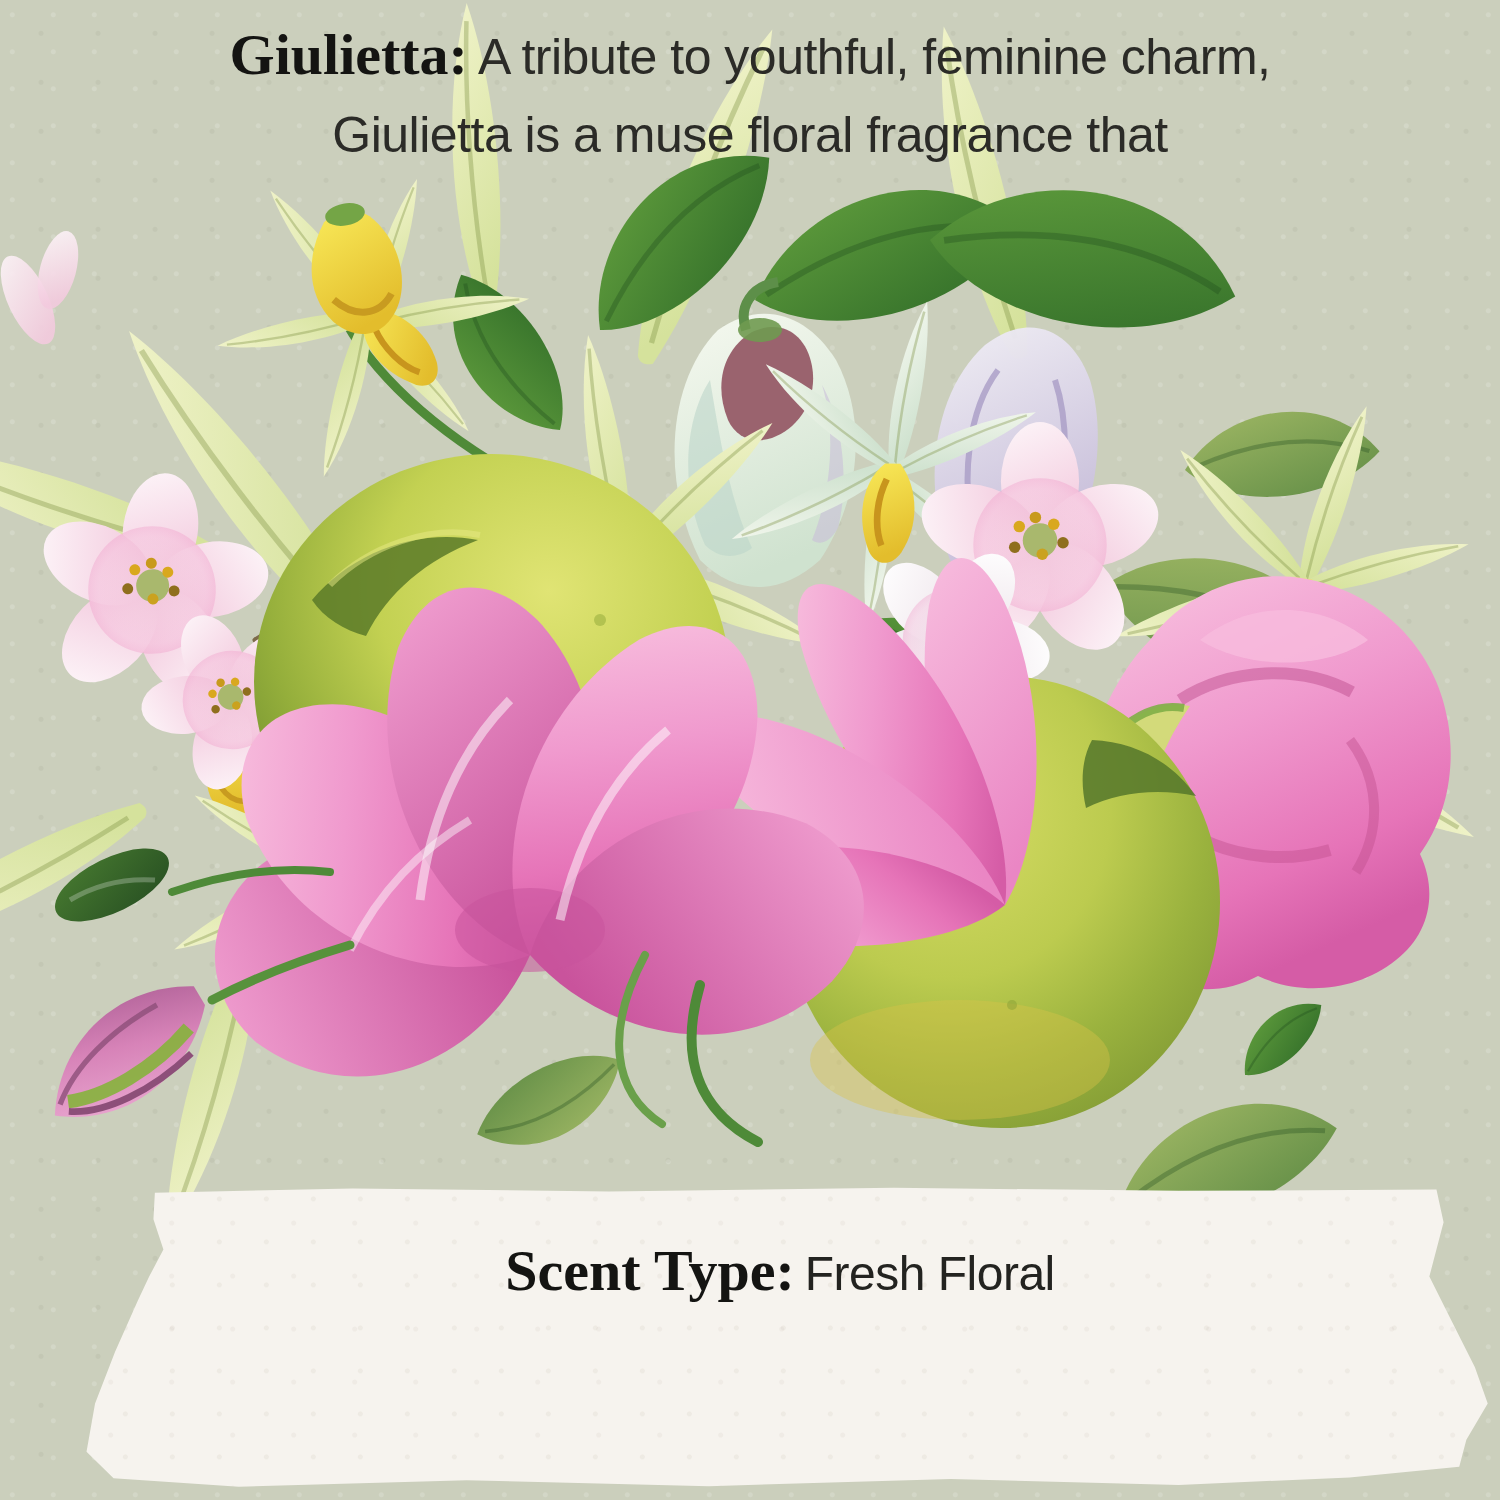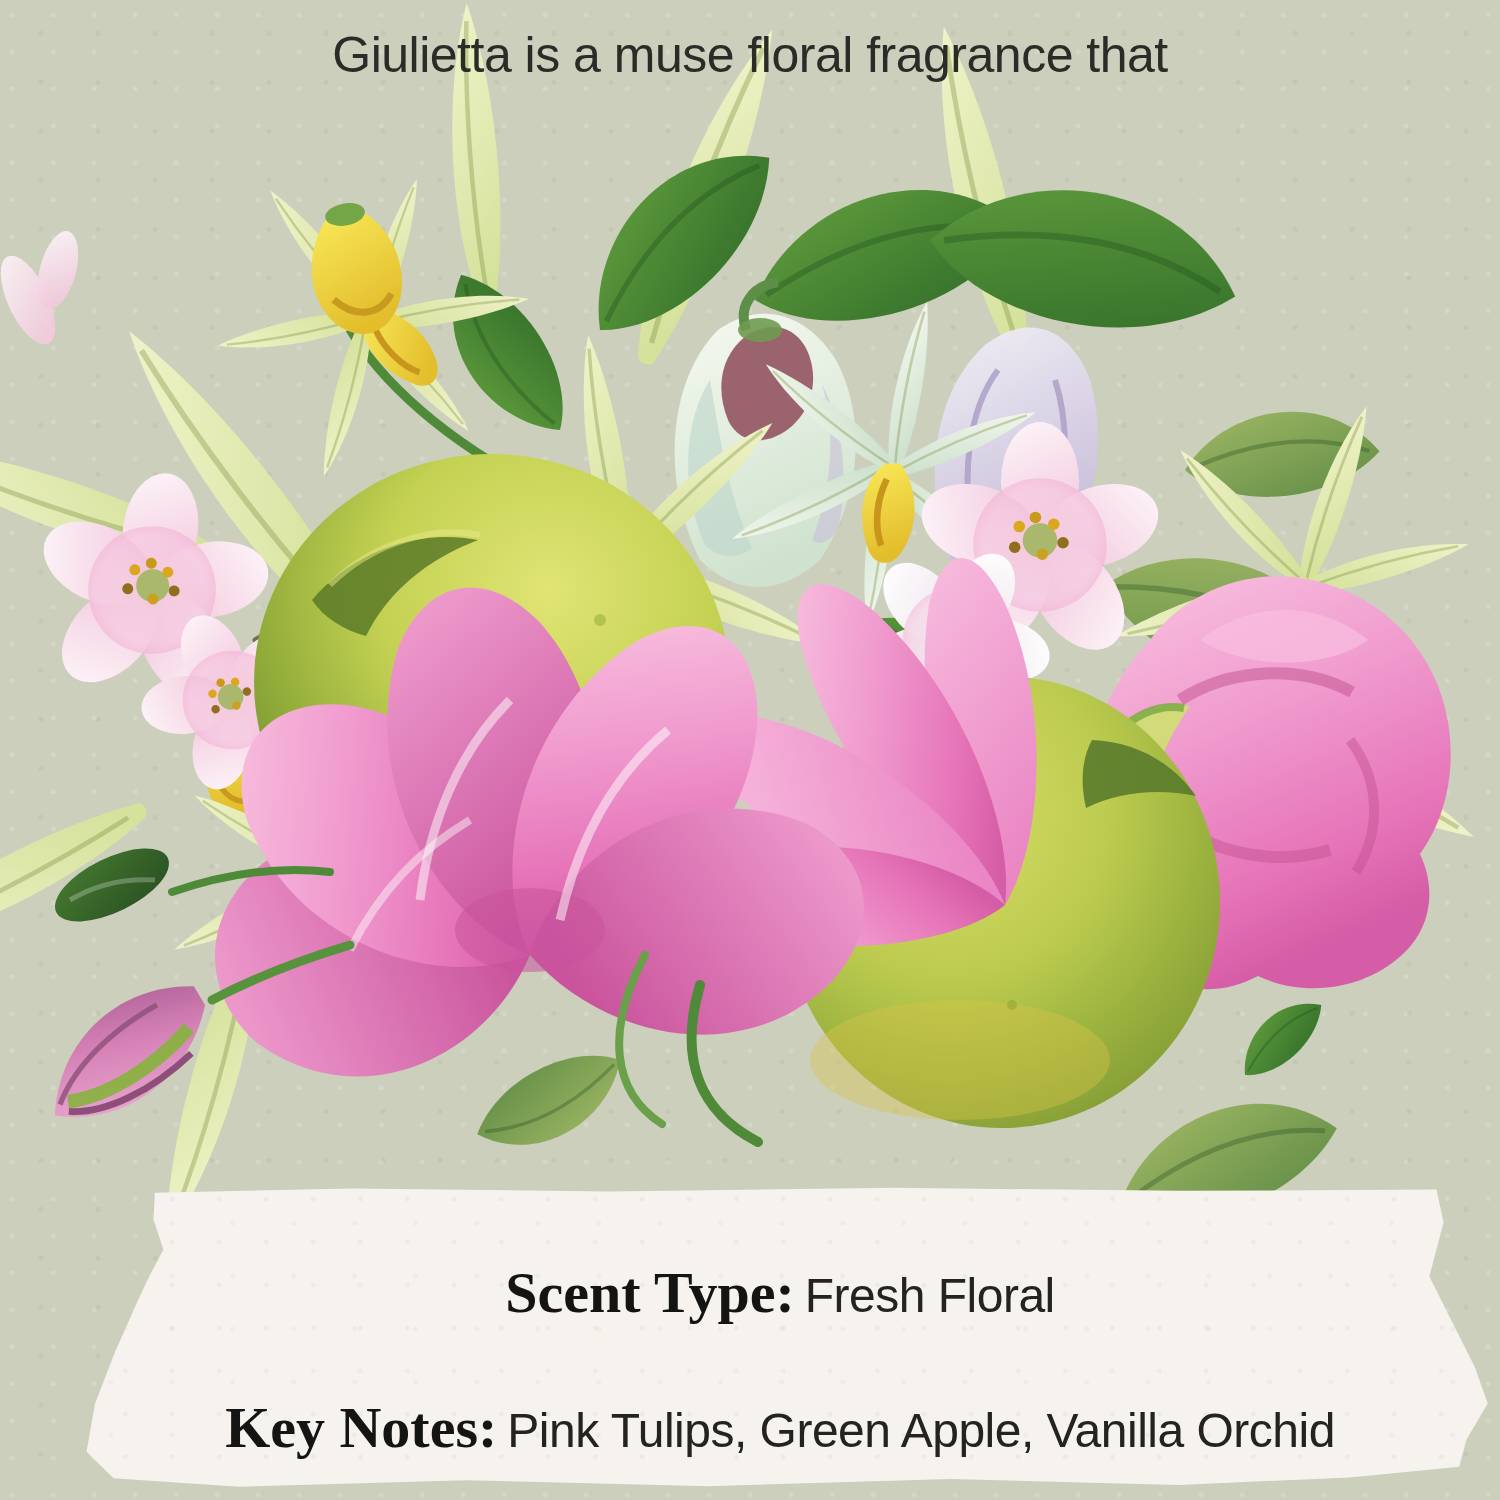--- a/index.html
+++ b/index.html
@@ -63,20 +63,21 @@
     white-space:nowrap;
     letter-spacing:-0.5px;
   }
 </style>
 </head>
 <body>
 
 <div class="canvas" style="background-color: rgb(203, 207, 188);">
 
   <div class="header">
+    <div class="header-line"><span class="serif-label">Giulietta:</span><span>A tribute to youthful, feminine charm,</span></div>
     <div class="header-line"><span>Giulietta is a muse floral fragrance that</span></div>
   </div>
 
   <svg class="bouquet-svg" viewBox="0 0 1500 1500" role="img" aria-label="Watercolor bouquet: two green apples, pink tulips, a pink tulip bud, white apple blossoms, vanilla orchids, yellow bell flowers and green leaves on a sage background">
     <defs>
       <radialGradient id="gAppleL" cx="62%" cy="30%" r="80%">
         <stop offset="0%" stop-color="#e0e474"></stop>
           <stop offset="45%" stop-color="#c3d152"></stop>
         <stop offset="75%" stop-color="#94ae3b"></stop>
           <stop offset="100%" stop-color="#6d8c2e"></stop>
@@ -328,22 +329,19 @@
       <path d="M-22 -30 C-26 -70 -18 -108 0 -128" stroke="#8d4f79" stroke-width="5" fill="none"></path>
       <path d="M22 -28 C28 -66 24 -104 8 -130" stroke="#8d4f79" stroke-width="4" fill="none" opacity=".8"></path>
     </g>
 
     <g>
       <use href="#leafS" transform="translate(1120 1205) rotate(-12)" fill="url(#gLeafO)"></use>
       <use href="#leafS" transform="translate(1245 1075) rotate(-35) scale(.45)" fill="url(#gLeafD)"></use>
     </g>
   </svg>
 
-  <div class="paper" style="background-color: rgb(246, 243, 238); justify-content: center;">
+  <div class="paper" style="background-color: rgb(246, 243, 238);">
     <div class="paper-row">
       <span class="serif-label">Scent Type:</span><span>Fresh Floral</span>
     </div>
-    <div class="paper-row">
-      <span class="serif-label">Key Notes:</span><span>Pink Tulips, Green Apple, Vanilla Orchid</span>
-    </div>
   </div>
 
 </div>
 
 </body></html>

